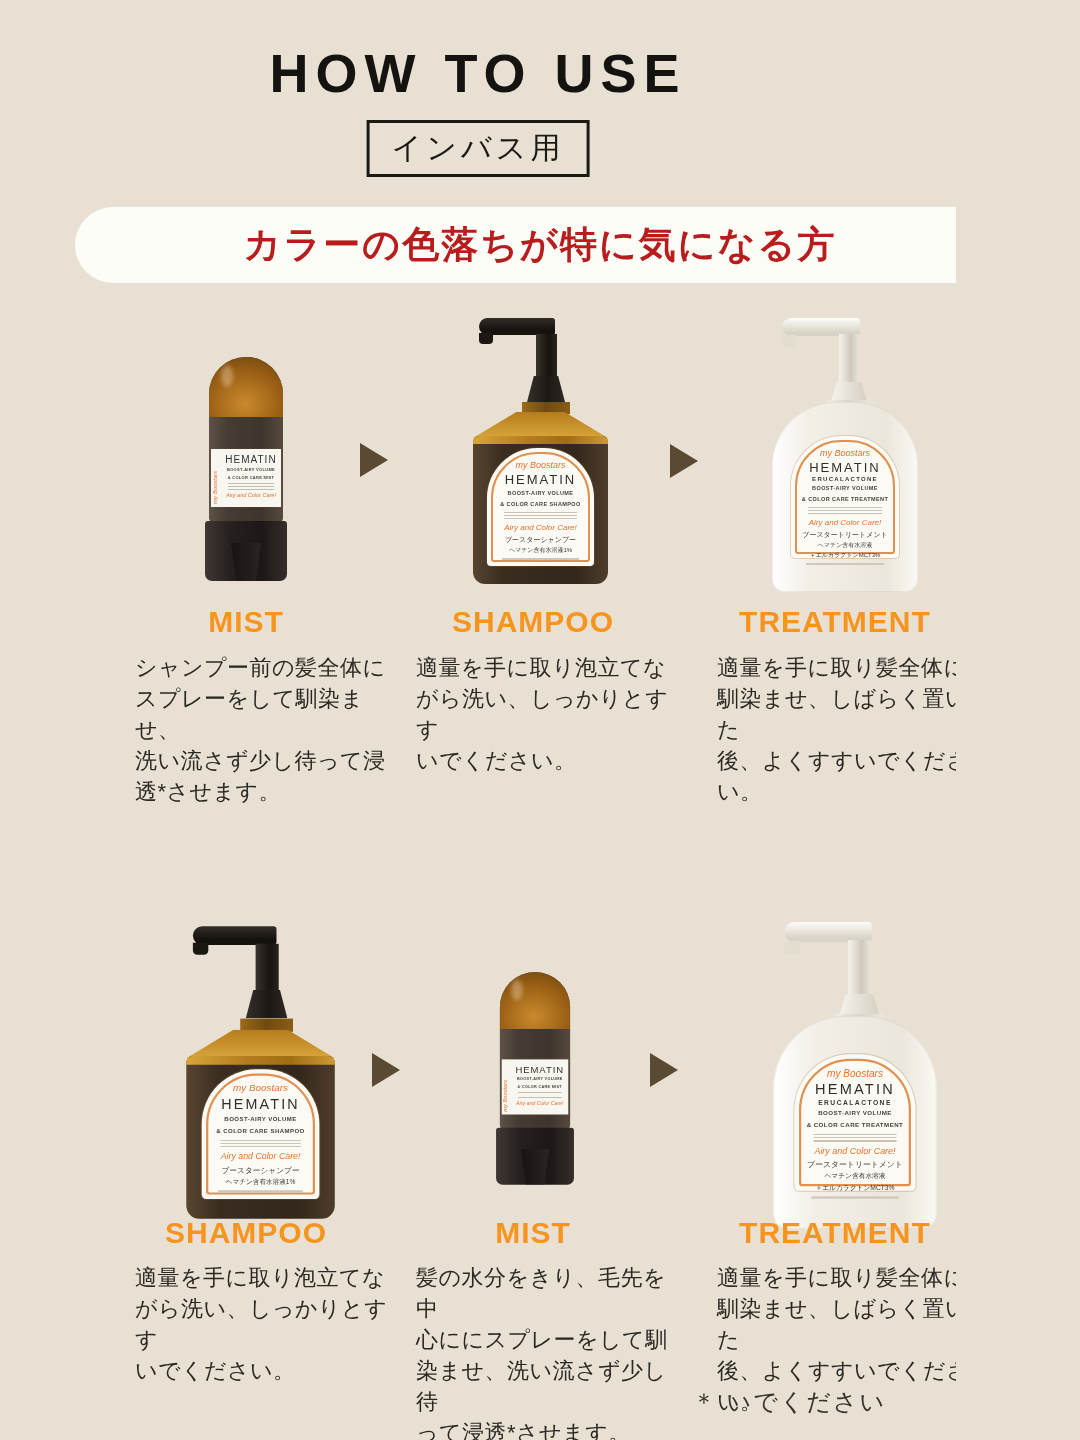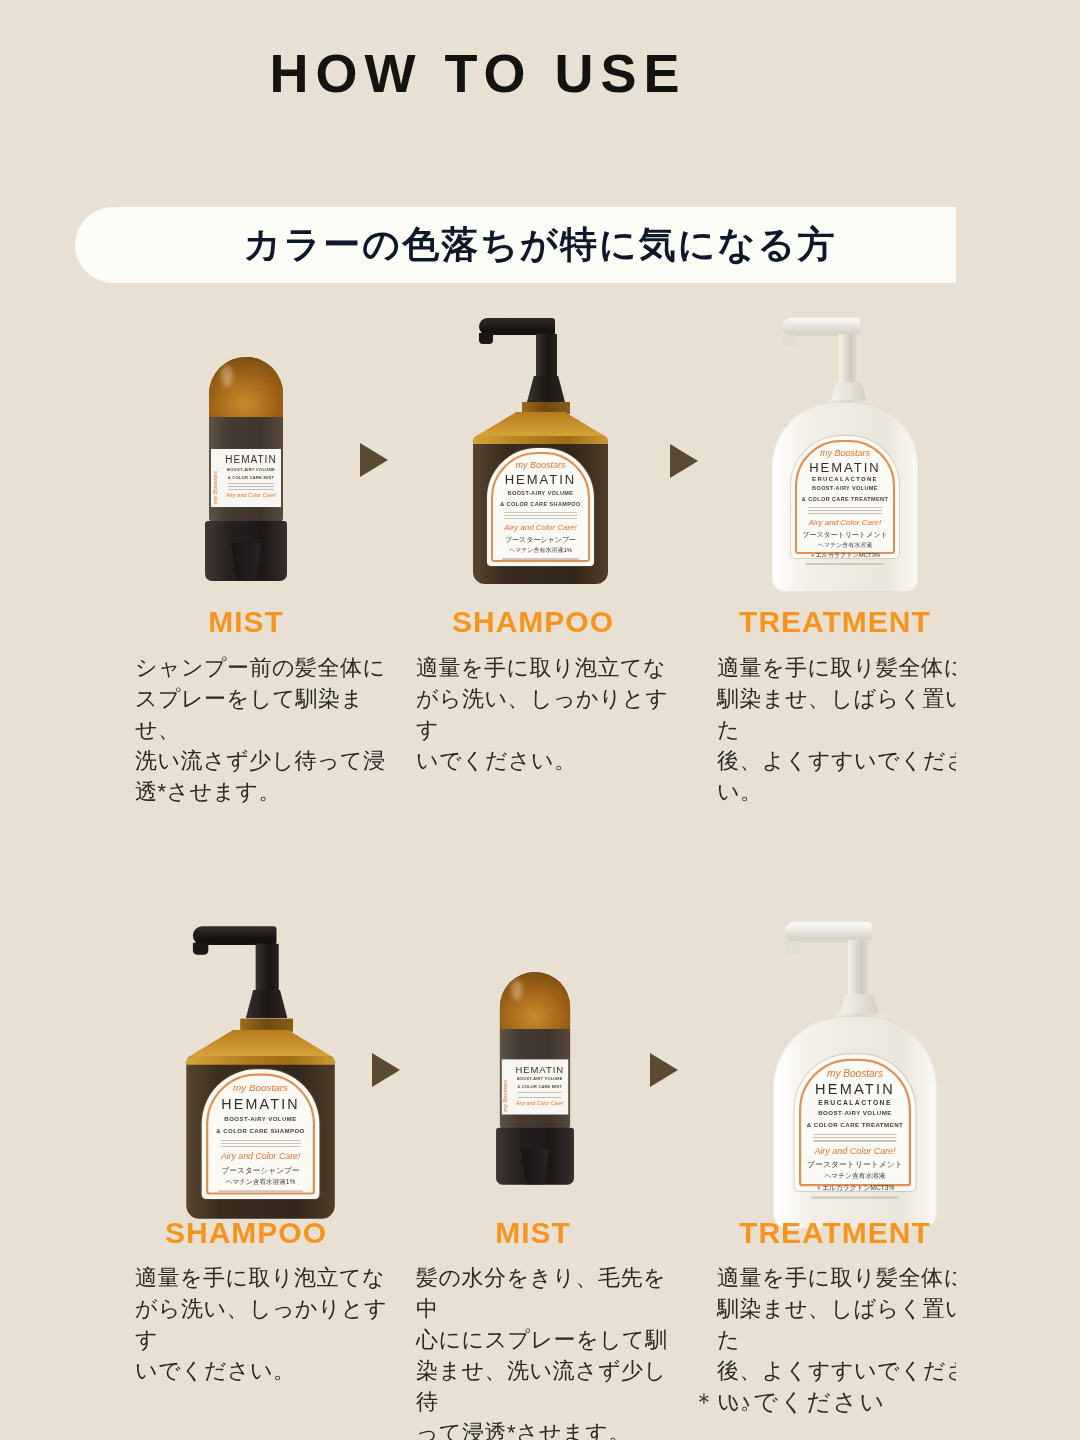--- a/index.html
+++ b/index.html
@@ -8,21 +8,21 @@
 
   
   .title{position:absolute;top:42px;left:0;right:0;text-align:center;
          font-size:54px;font-weight:800;letter-spacing:7px;color:#14130f;}
   .badge{position:absolute;top:120px;left:50%;transform:translateX(-50%);
          border:3px solid #1a1914;padding:5px 22px;font-size:30px;letter-spacing:4px;color:#1a1914;}
 
   
   .pill{position:absolute;left:75px;width:930px;height:76px;background:#fdfdf8;border-radius:42px;
         display:flex;align-items:center;justify-content:center;
-        font-size:37px;font-weight:700;letter-spacing:2px;color:#0f172a;}
+        font-size:37px;font-weight:700;letter-spacing:2px;color:#b91c1c;}
   .pill.s1{top:207px;}
   .pill.s2{top:820px;height:74px;}
 
   
   .step-label{position:absolute;width:260px;text-align:center;
               font-size:30px;font-weight:700;letter-spacing:1px;color:#f7941d;}
   .step-desc{position:absolute;font-size:22px;line-height:31px;letter-spacing:.5px;
              color:#2a2822;white-space:pre-line;}
   .r1{top:605px}.r2{top:1216px}
   .ca{left:116px}.cb{left:403px}.cc{left:705px}
@@ -122,20 +122,21 @@
   .pos-s2{left:155px;top:924px;transform:scale(1.1);transform-origin:50% 0;}
   .pos-t1{left:740px;top:318px;}
   .pos-t2{left:750px;top:922px;transform:scale(1.12);transform-origin:50% 0;}
 </style>
 </head>
 <body>
 
 <div class="canvas">
 
   <div class="title">HOW TO USE</div>
+  <div class="badge">インバス用</div>
 
   <div class="pill s1">カラーの色落ちが特に気になる方</div>
 
   <div class="bottle-mist pos-m1">
     <div class="m-capsule">
       <div class="m-dome"></div>
     </div>
     <div class="m-label">
       <div class="m-side">my Boostars</div>
       <div class="m-main">

